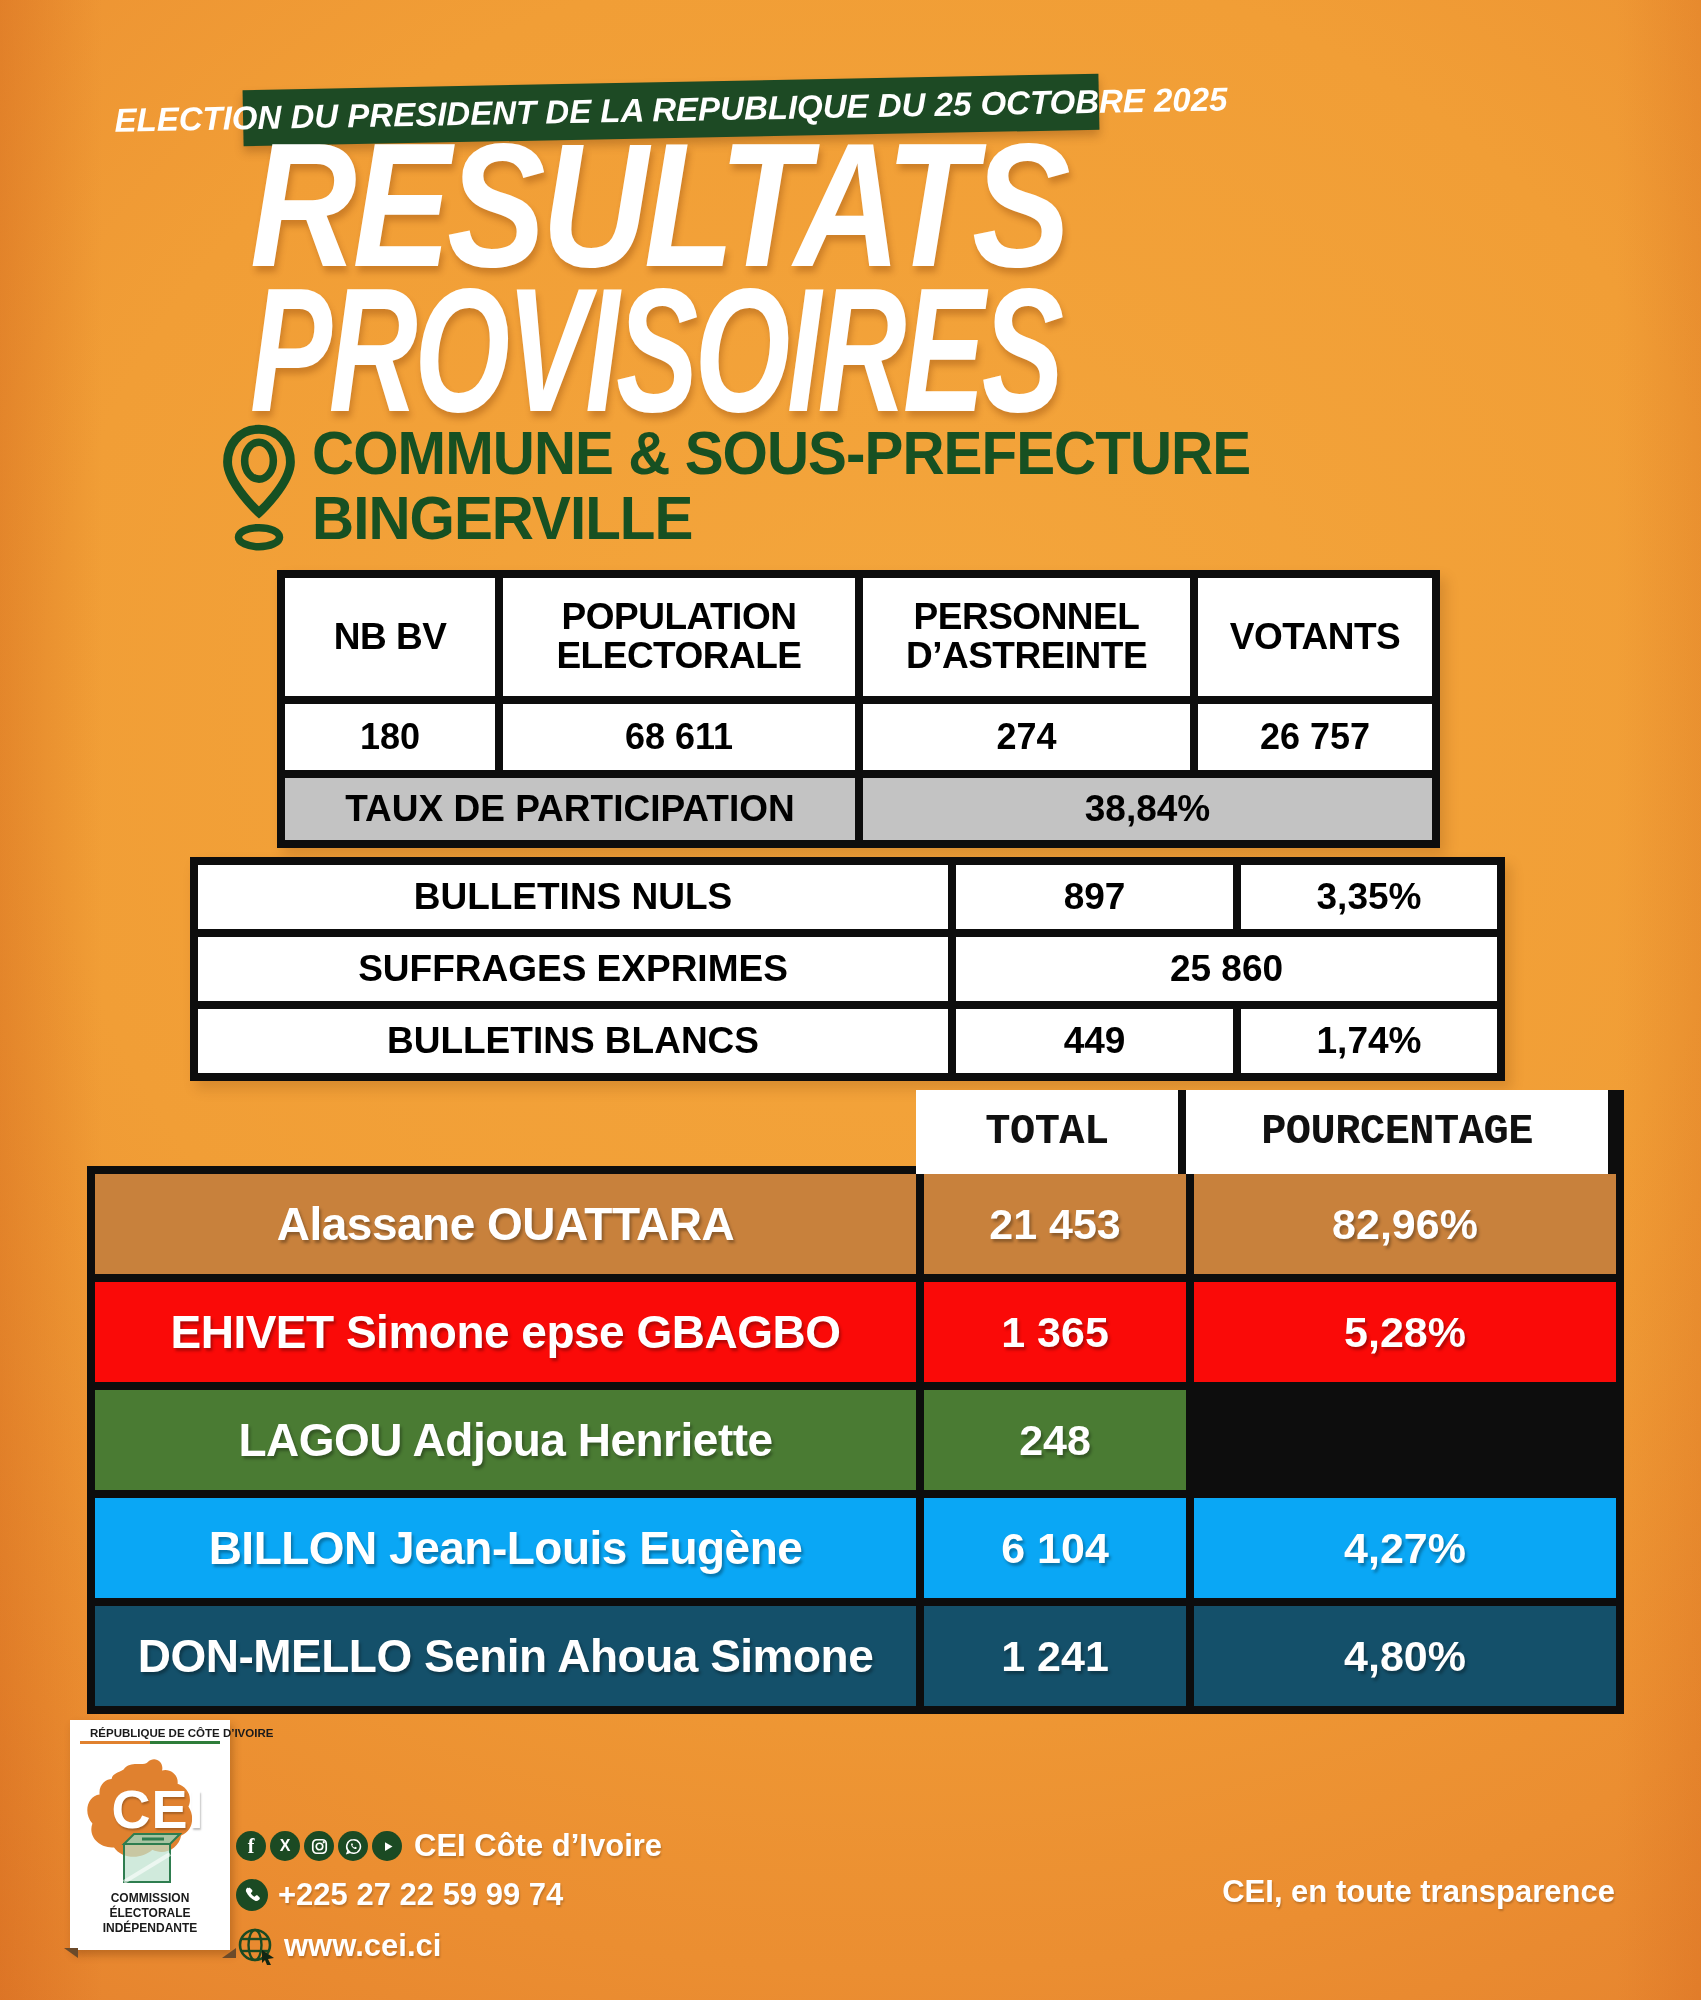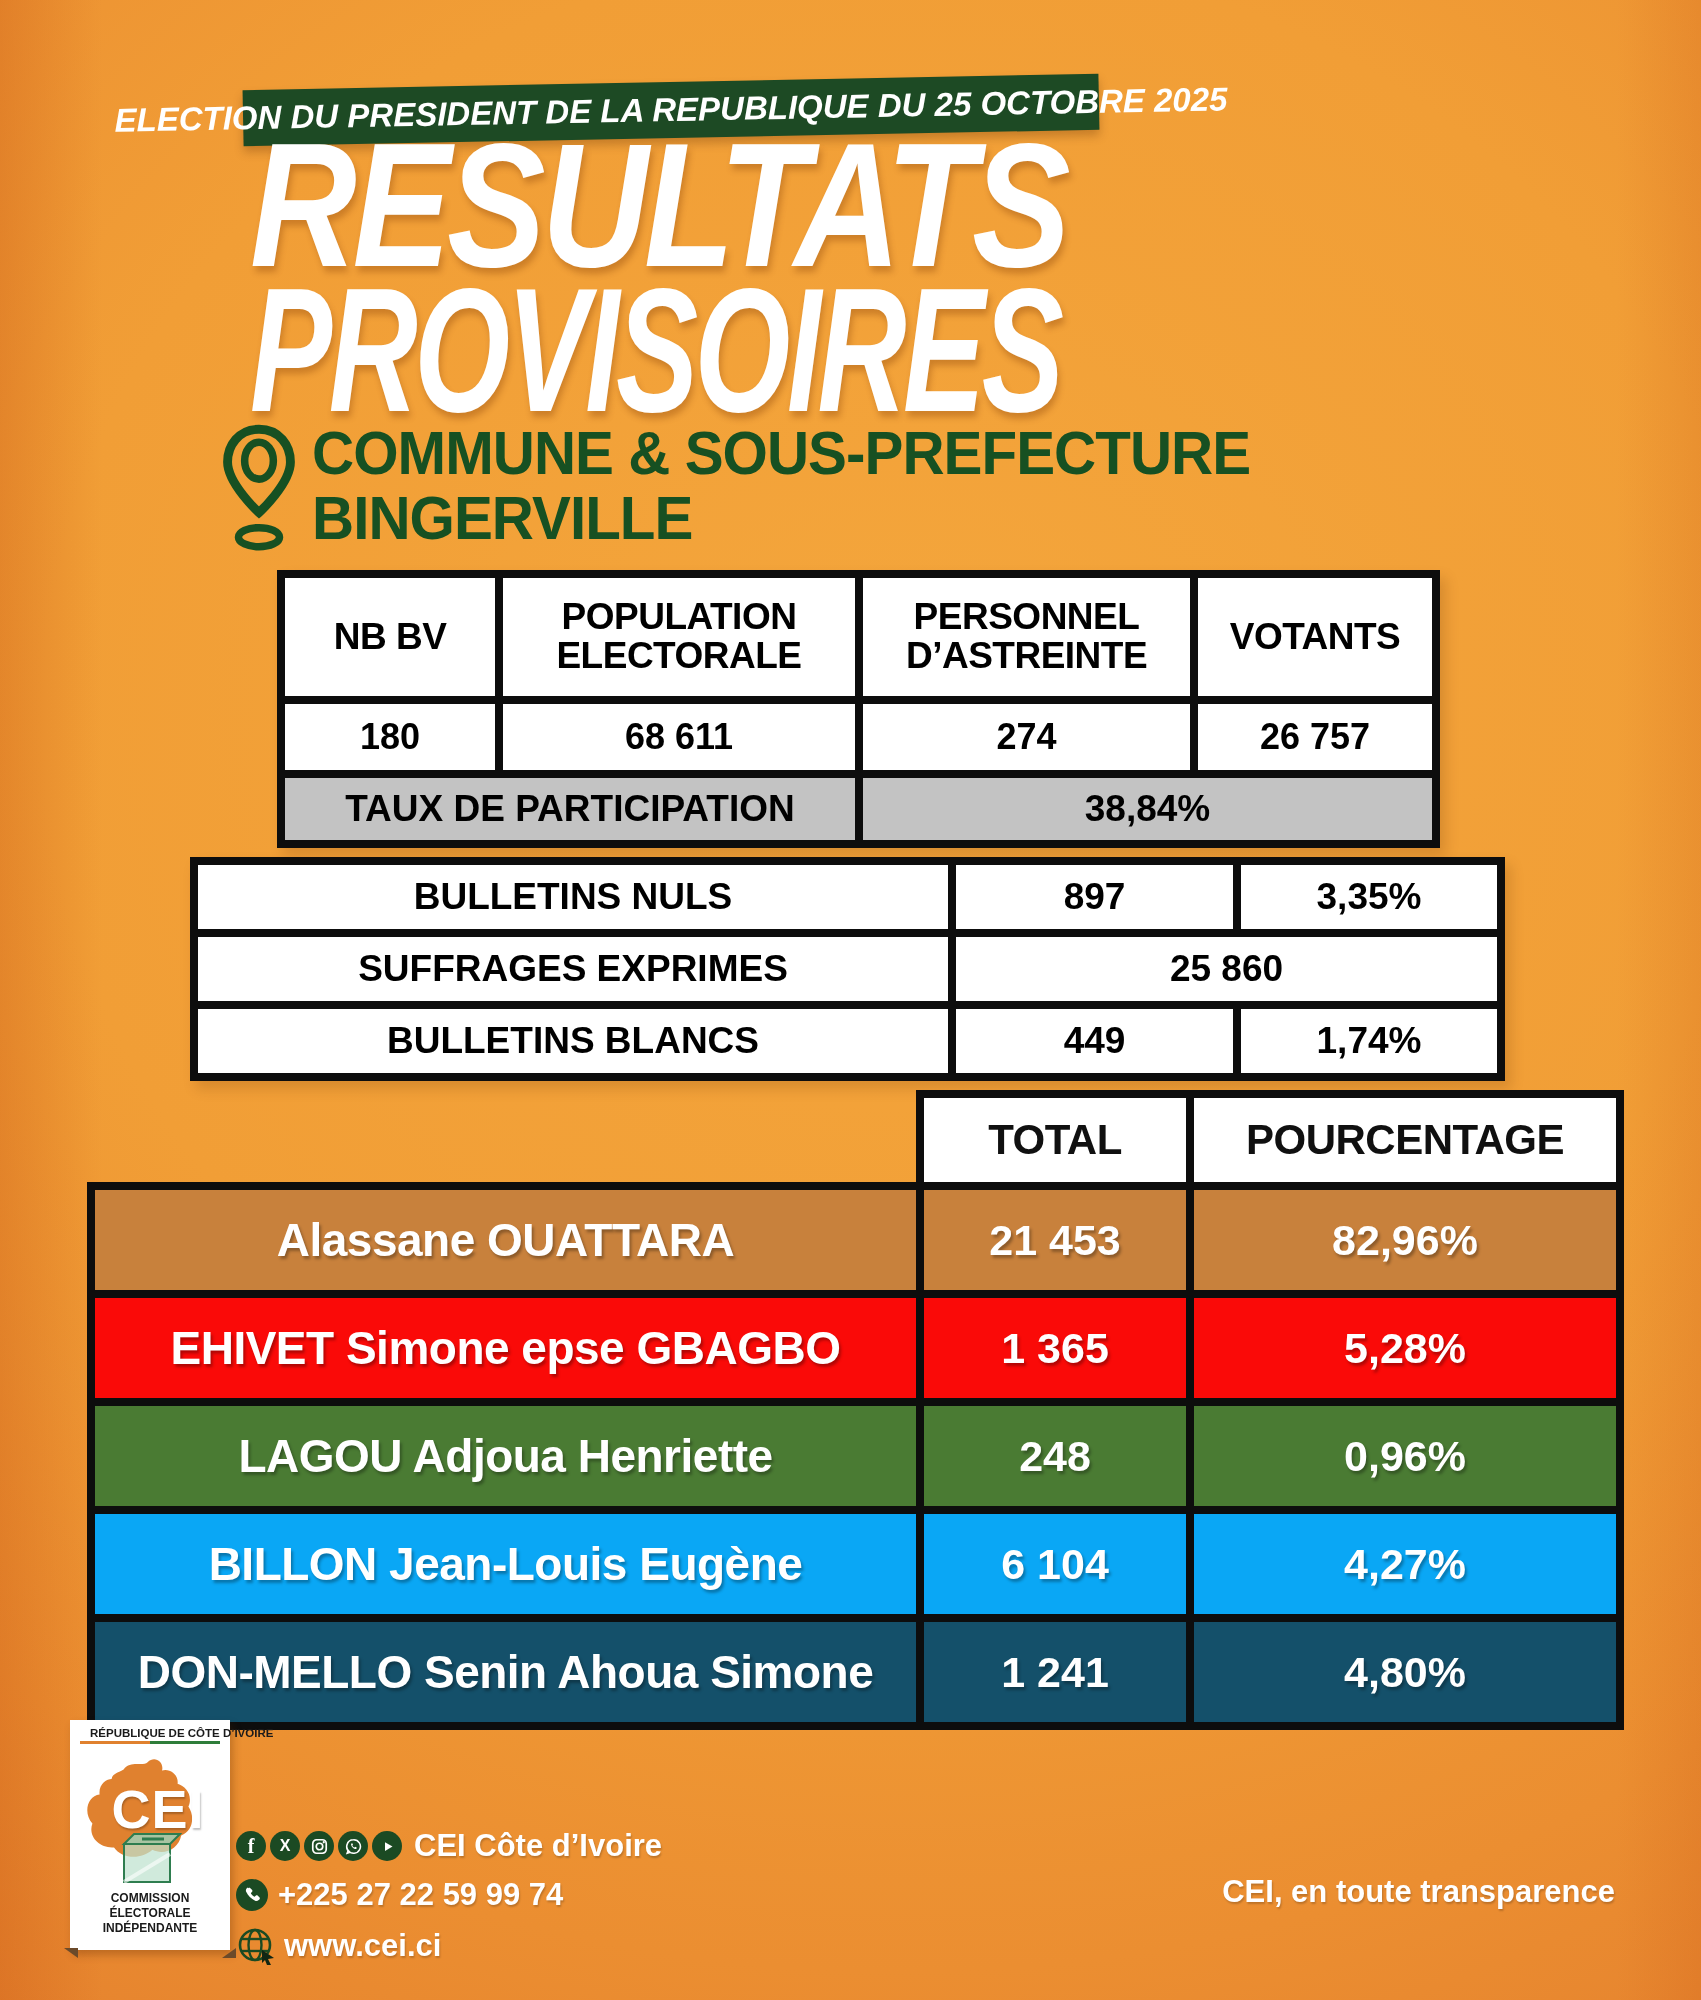--- a/index.html
+++ b/index.html
@@ -44,22 +44,22 @@
   td { border:8px solid #0d0d0d; background:#fff; text-align:center; vertical-align:middle;
        font-weight:bold; color:#000000; padding:0 6px; }
   .t1 { left:277px; top:570px; width:1155px; }
   .t1 .hdr  { font-size:37px; line-height:1.05; letter-spacing:-0.5px; height:118px; }
   .t1 .val  { font-size:36px; height:66px; }
   .t1 .part { background:#c3c3c3; font-size:37px; height:62px; }
   .t2 { left:190px; top:857px; width:1307px; }
   .t2 td { font-size:37px; height:64px; }
   
   .results { position:absolute; left:87px; top:1090px; width:1537px; }
-  .res-head { margin-left:829px; width:708px; background:#0d0d0d; padding:8px;
-              display:grid; grid-template-columns:262px 422px; gap:8px; box-sizing:border-box; }
+  .res-head { margin-left:829px; width:708px; background:#0d0d0d; padding:0;
+              display:grid; grid-template-columns:262px 422px; gap:8px; box-sizing:border-box;font-family:Liberation Mono, monospace; }
   .res-head .cell { background:#fff; height:84px; display:flex; align-items:center; justify-content:center;
                     font-size:42px; font-weight:bold; color:#101010; letter-spacing:-0.5px; }
   .res-row { margin-top:-8px; width:1537px; background:#0d0d0d; padding:8px;
              display:grid; grid-template-columns:821px 262px 422px; gap:8px; box-sizing:border-box; }
   .res-row .cell { height:100px; display:flex; align-items:center; justify-content:center;
                    color:#fff; font-weight:bold; text-shadow:2px 3px 3px rgba(0,0,0,0.30); }
   .res-row .name { font-size:46px; letter-spacing:-0.5px; }
   .res-row .num  { font-size:43px; }
   
   .logo-card { position:absolute; left:70px; top:1720px; width:160px; height:230px; background:#fff;
@@ -192,21 +192,20 @@
       <div class="cell num" style="background: rgb(200, 129, 60);">82,96%</div>
     </div>
     <div class="res-row">
       <div class="cell name" style="background: rgb(250, 10, 8);">EHIVET Simone epse GBAGBO</div>
       <div class="cell num" style="background: rgb(250, 10, 8);">1 365</div>
       <div class="cell num" style="background: rgb(250, 10, 8);">5,28%</div>
     </div>
     <div class="res-row">
       <div class="cell name" style="background: rgb(74, 123, 51);">LAGOU Adjoua Henriette</div>
       <div class="cell num" style="background: rgb(74, 123, 51);">248</div>
-      <div class="cell num" style="background: rgb(74, 123, 51);">0,96%</div>
     </div>
     <div class="res-row">
       <div class="cell name" style="background: rgb(10, 167, 245);">BILLON Jean-Louis Eugène</div>
       <div class="cell num" style="background: rgb(10, 167, 245);">6 104</div>
       <div class="cell num" style="background: rgb(10, 167, 245);">4,27%</div>
     </div>
     <div class="res-row">
       <div class="cell name" style="background: rgb(20, 80, 106);">DON-MELLO Senin Ahoua Simone</div>
       <div class="cell num" style="background: rgb(20, 80, 106);">1 241</div>
       <div class="cell num" style="background: rgb(20, 80, 106);">4,80%</div>

